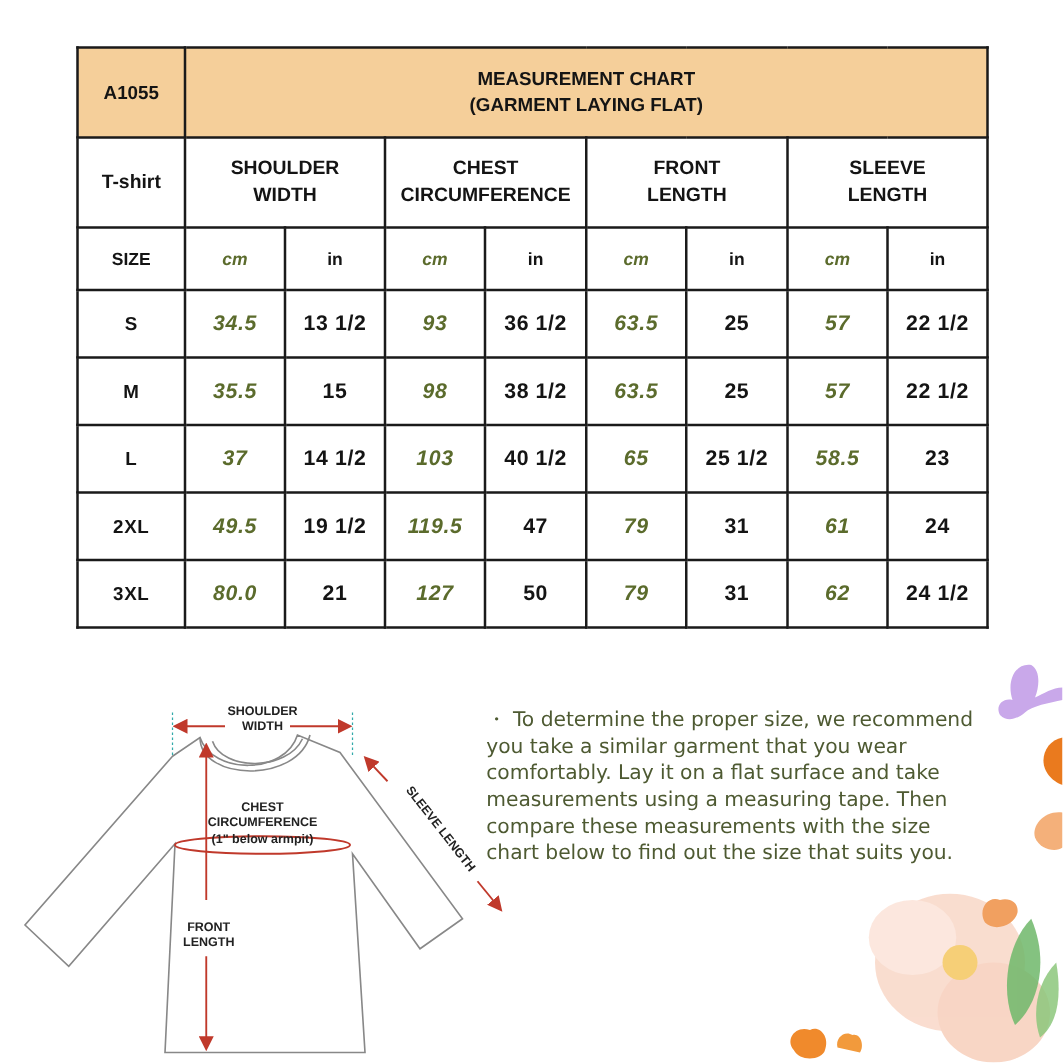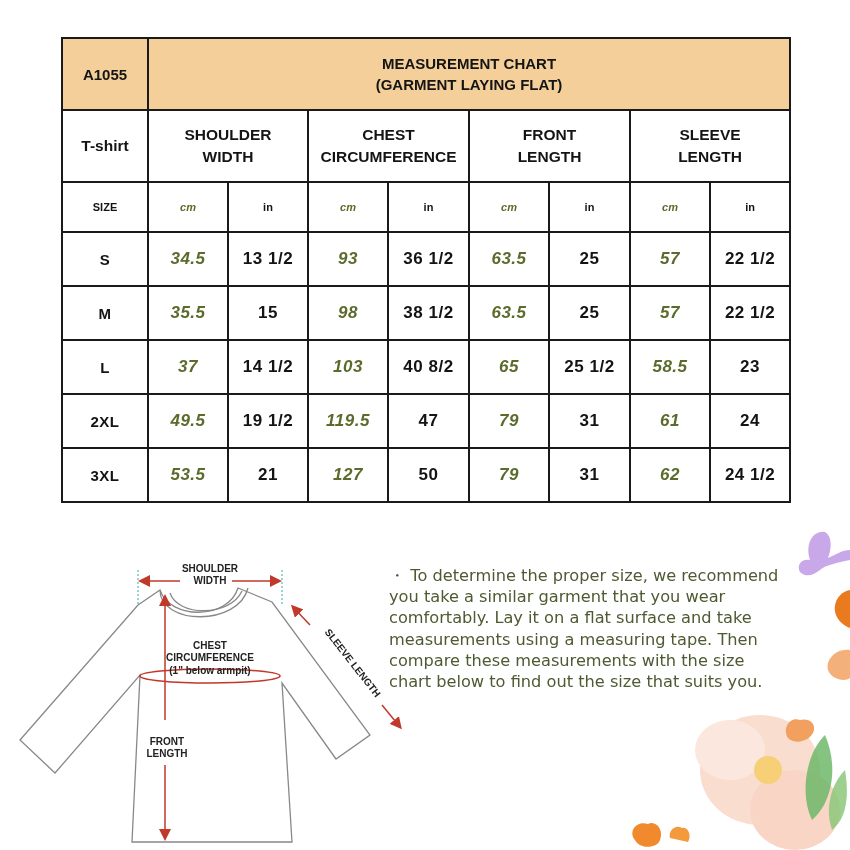--- a/index.html
+++ b/index.html
@@ -4,21 +4,21 @@
 <style>
   html, body { margin:0; padding:0; }
   body { width:850px; height:850px; background:#ffffff; position:relative; overflow:hidden;
          font-family:"Liberation Sans", "DejaVu Sans", sans-serif; }
   .size-table { position:absolute; left:61px; top:37px; width:728px; border-collapse:collapse;
                 table-layout:fixed; }
   .size-table td { border:2px solid #1a1a1a; text-align:center; vertical-align:middle;
                    font-weight:bold; color:#141414; padding:0; }
   .hdr-row td { background:#f5cf9a; height:70px; font-size:15px; line-height:21px; }
   .col-row td { height:70px; font-size:15.5px; line-height:22px; }
-  .unit-row td { height:48px; font-size:11px;text-align:center; }
+  .unit-row td { height:48px; font-size:14px;text-align:center; }
   .data-row td { height:52px; font-size:17px; letter-spacing:0.5px; }
   .cm { color:#5b6b2c !important;font-style:italic; }
   .size-cell { font-size:15px !important; }
   .diagram { position:absolute; left:10px; top:555px; width:400px; height:295px; }
   .notes { position:absolute; left:389px; top:565px; width:395px; color:#4e5a32;
            font-family:"DejaVu Sans", sans-serif; font-size:16.2px; line-height:21.2px; }
   .notes p { margin:0 0 18px 0; }
   .deco { position:absolute; left:600px; top:520px; width:250px; height:330px; pointer-events:none; }
 </style>
 </head>
@@ -94,40 +94,40 @@
     <td class="cm">63.5</td>
     <td>25</td>
     <td class="cm">57</td>
     <td>22 1/2</td>
   </tr>
   <tr class="data-row">
     <td class="size-cell">L</td>
     <td class="cm">37</td>
     <td>14  1/2</td>
     <td class="cm">103</td>
-    <td>40  8/2</td>
+    <td>40  1/2</td>
     <td class="cm">65</td>
     <td>25  1/2</td>
     <td class="cm">58.5</td>
     <td>23</td>
   </tr>
   <tr class="data-row">
     <td class="size-cell">2XL</td>
     <td class="cm">49.5</td>
     <td>19  1/2</td>
     <td class="cm">119.5</td>
     <td>47</td>
     <td class="cm">79</td>
     <td>31</td>
     <td class="cm">61</td>
     <td>24</td>
   </tr>
   <tr class="data-row">
     <td class="size-cell">3XL</td>
-    <td class="cm">53.5</td>
+    <td class="cm">80.0</td>
     <td>21</td>
     <td class="cm">127</td>
     <td>50</td>
     <td class="cm">79</td>
     <td>31</td>
     <td class="cm">62</td>
     <td>24 1/2</td>
   </tr>
 </tbody>
   </table>

